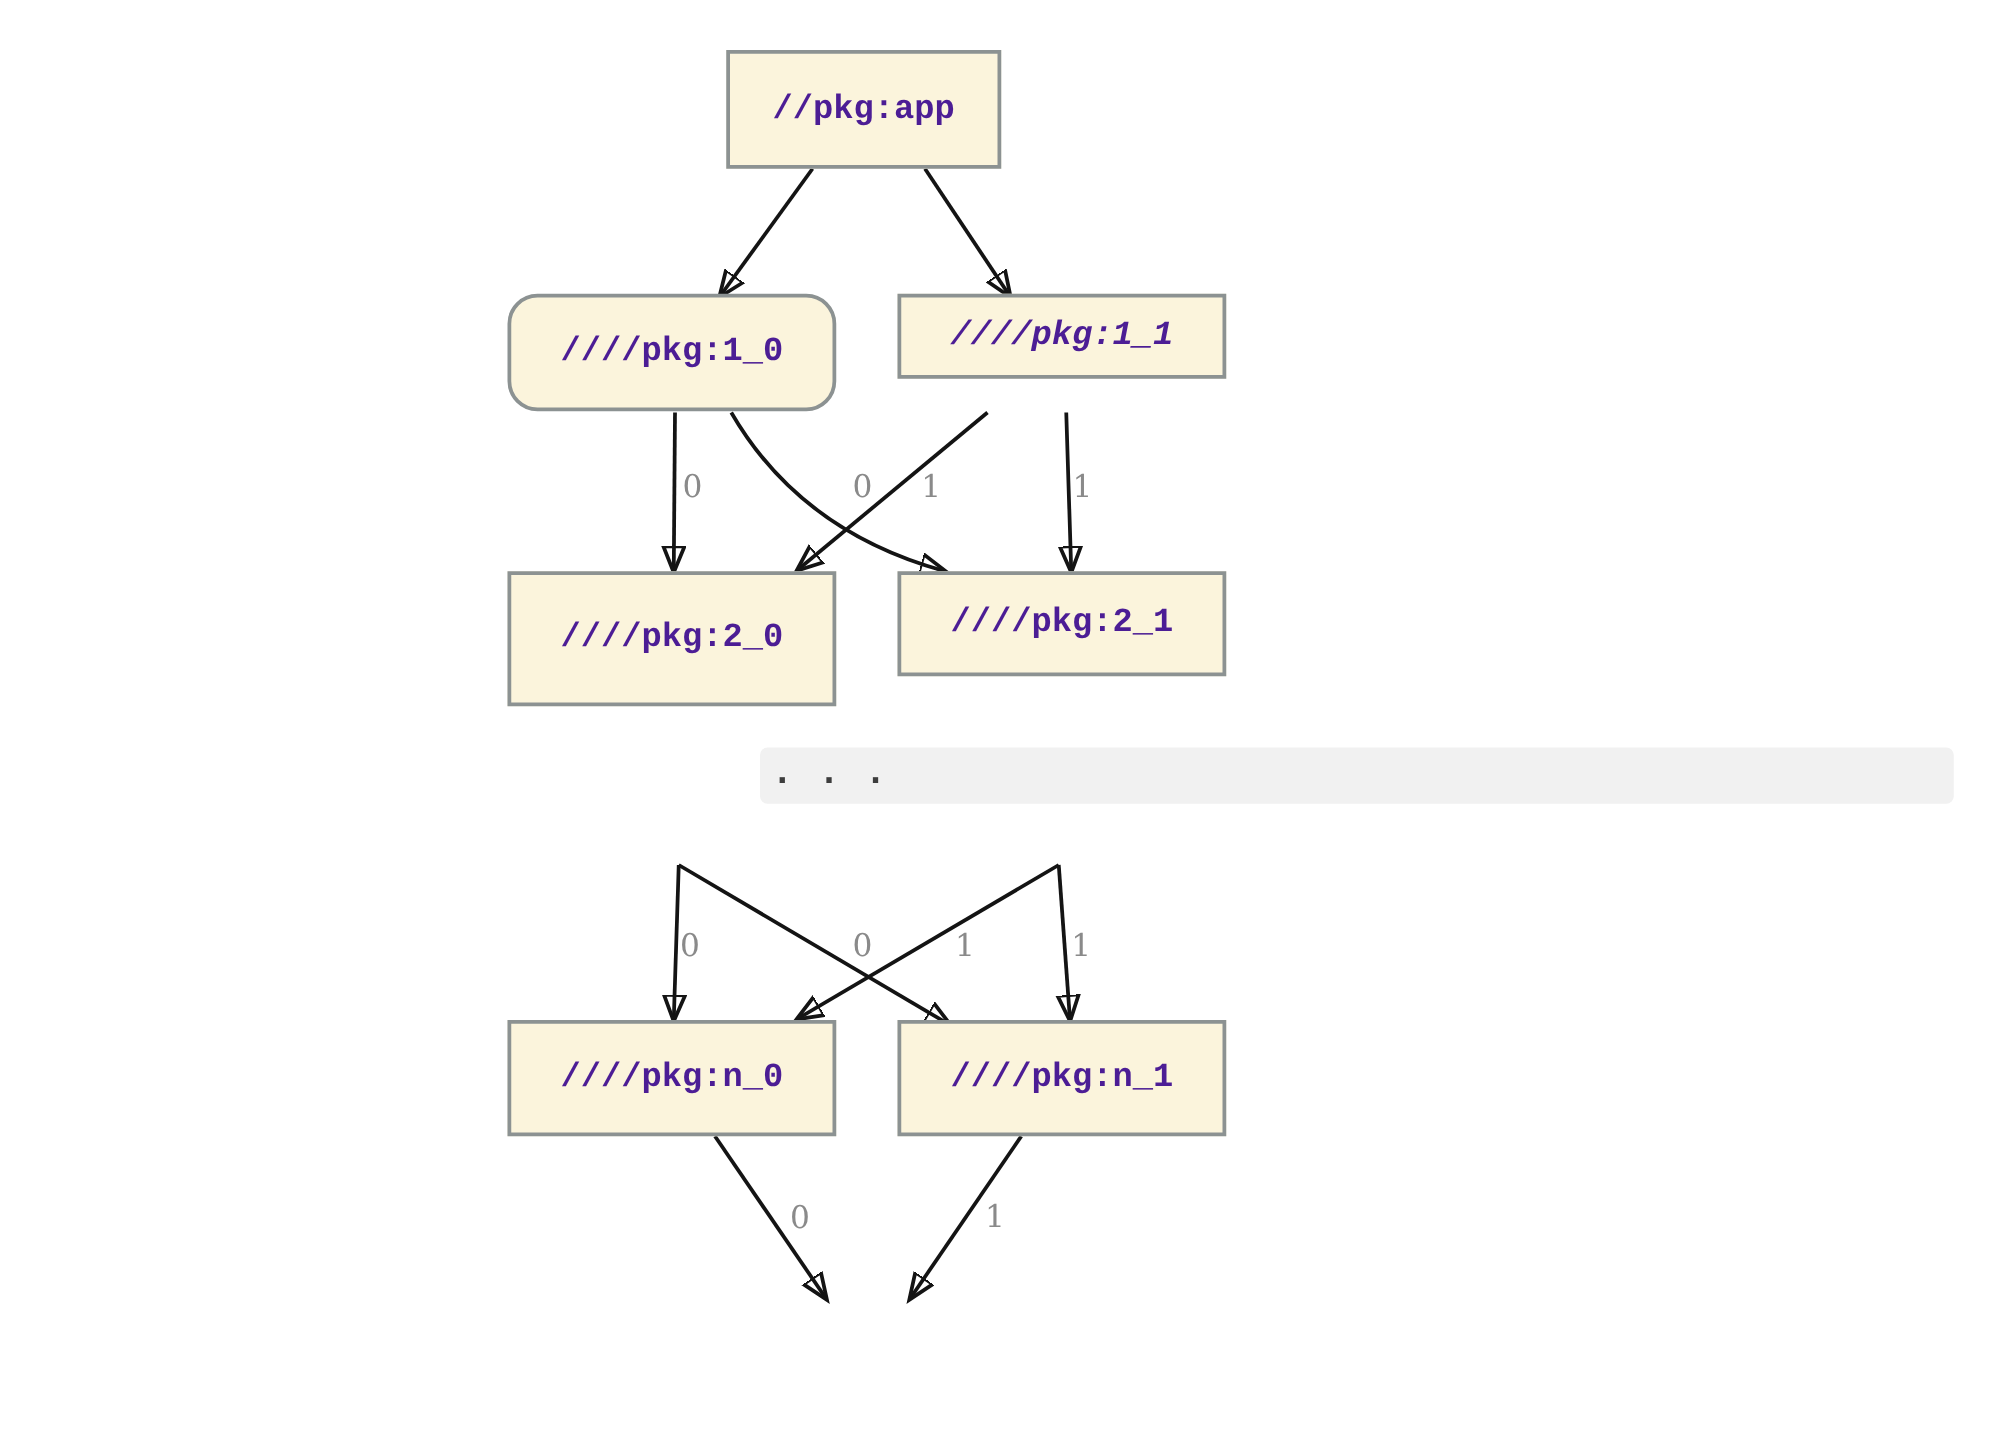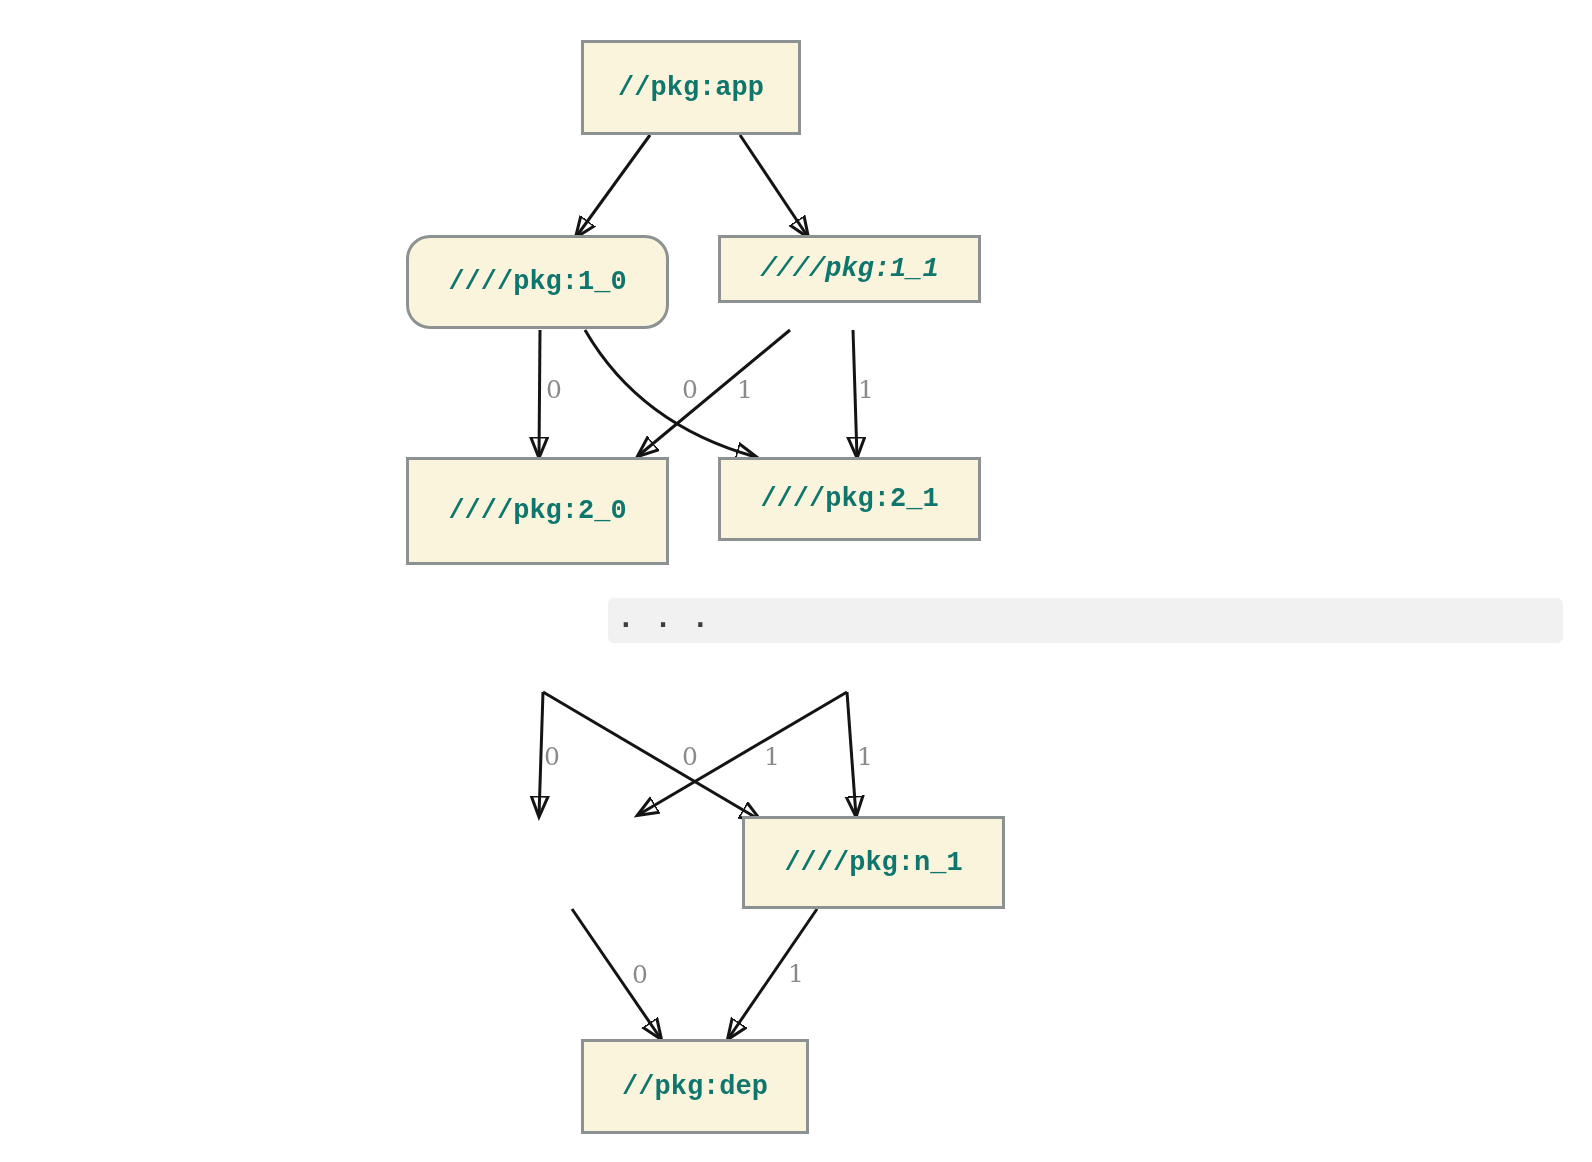--- a/index.html
+++ b/index.html
@@ -31,30 +31,30 @@
     position: absolute;
     box-sizing: border-box;
     background: #FBF4DC;
     border: 3px solid #8C9292;
     display: flex;
     align-items: center;
     justify-content: center;
     font-family: "Liberation Mono", monospace;
     font-weight: bold;
     font-size: 27px;
-    color: #0f766e;
+    color: #4c1d95;
     white-space: nowrap;
   }
   #n-app  { left: 581px; top: 40px;   width: 220px; height: 95px; }
   #n-1_0  { left: 406px; top: 235px;  width: 263px; height: 94px; border-radius: 24px; }
   #n-1_1  { left: 718px; top: 235px;  width: 263px; height: 68px; font-style: italic; }
   #n-2_0  { left: 406px; top: 457px;  width: 263px; height: 108px; }
   #n-2_1  { left: 718px; top: 457px;  width: 263px; height: 84px; }
   #n-n_0  { left: 406px; top: 816px;  width: 263px; height: 93px; }
-  #n-n_1  { left: 742px; top: 816px;  width: 263px; height: 93px; text-align: center; }
+  #n-n_1  { left: 718px; top: 816px;  width: 263px; height: 93px; text-align: center; }
   #n-dep  { left: 581px; top: 1039px; width: 228px; height: 95px; }
   .elabel {
     position: absolute;
     transform: translate(-50%, -50%);
     font-family: "DejaVu Serif", serif;
     font-size: 25px;
     color: #8A8A8A;
     line-height: 1;
   }
   .codebar {
@@ -101,22 +101,22 @@
     <path d="M847,692 L856,816" marker-end="url(#ah)"></path>
     <path d="M572,909 L661,1039" marker-end="url(#ah)"></path>
     <path d="M817,909 L728,1039" marker-end="url(#ah)"></path>
   </svg>
 
   <div class="node" id="n-app">//pkg:app</div>
   <div class="node" id="n-1_0">////pkg:1_0</div>
   <div class="node" id="n-1_1">////pkg:1_1</div>
   <div class="node" id="n-2_0">////pkg:2_0</div>
   <div class="node" id="n-2_1">////pkg:2_1</div>
+  <div class="node" id="n-n_0">////pkg:n_0</div>
   <div class="node" id="n-n_1">////pkg:n_1</div>
-  <div class="node" id="n-dep">//pkg:dep</div>
 
   <span class="elabel" style="left:554px; top:389px;">0</span>
   <span class="elabel" style="left:690px; top:389px;">0</span>
   <span class="elabel" style="left:745px; top:389px;">1</span>
   <span class="elabel" style="left:866px; top:389px;">1</span>
 
   <span class="elabel" style="left:552px; top:756px;">0</span>
   <span class="elabel" style="left:690px; top:756px;">0</span>
   <span class="elabel" style="left:772px; top:756px;">1</span>
   <span class="elabel" style="left:865px; top:756px;">1</span>

